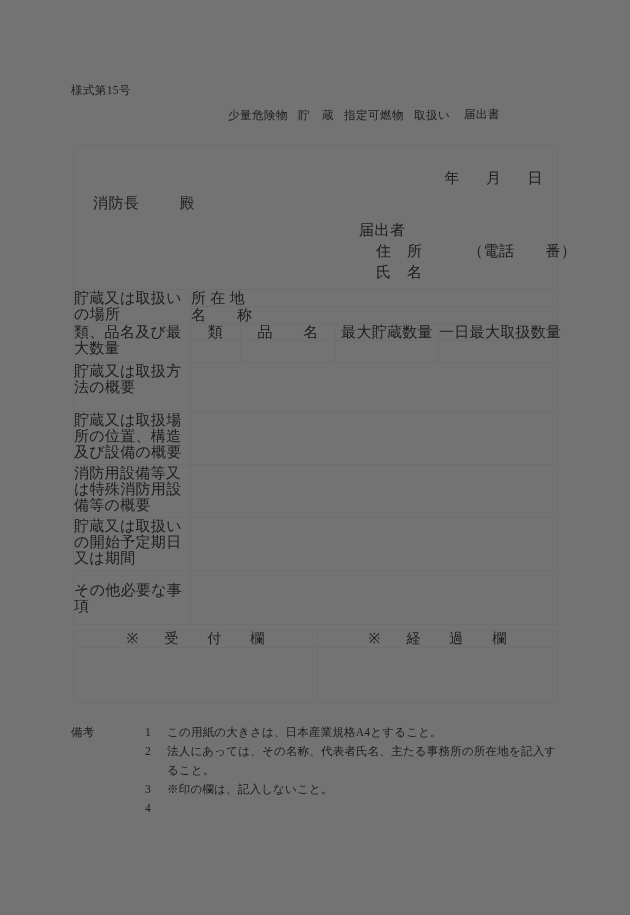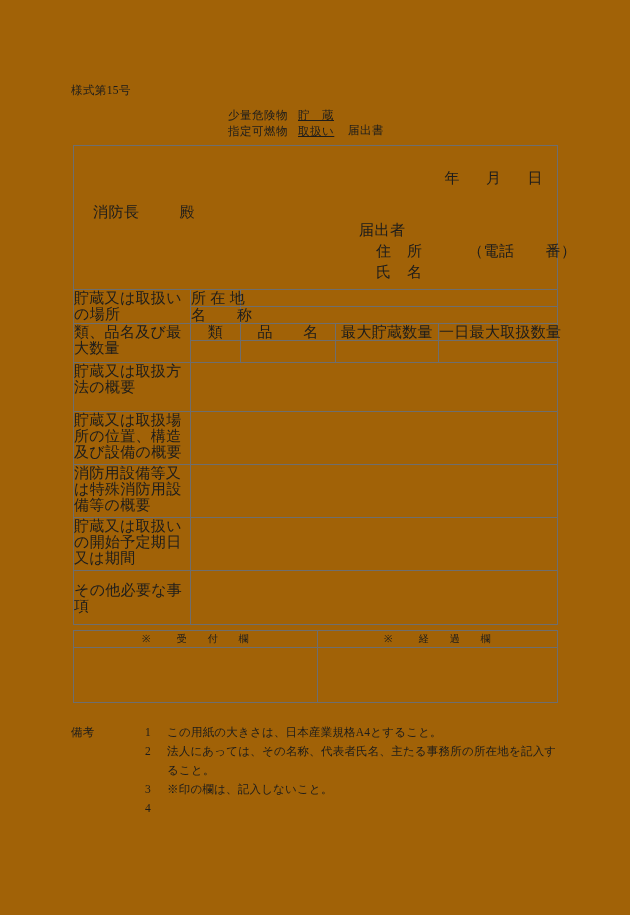--- a/index.html
+++ b/index.html
@@ -12,21 +12,21 @@
     height: 915px;
     position: relative;
     font-family: "Liberation Serif", "DejaVu Serif", serif;
     color: #1c1c1c;
     overflow: hidden;
   }
 
   .page {
     position: absolute;
     inset: 0;
-    background: #a16207;
+    background: #737373;
   }
 
   
   .form-no {
     position: absolute;
     left: 71px;
     top: 83px;
     font-size: 11.5px;
     letter-spacing: 0.4px;
     white-space: nowrap;
@@ -37,30 +37,30 @@
     position: absolute;
     left: 228px;
     top: 107px;
     display: flex;
     align-items: flex-end;
     font-size: 11.5px;
     letter-spacing: 0.5px;
   }
   .doc-title .stack {
     display: flex;
-    flex-direction: column;
+    flex-direction: row;
     line-height: 16px;
     justify-content: center;
   }
   .doc-title .stack .ln {
     display: flex;
     white-space: nowrap;
   }
   .doc-title .stack .seg1 { min-width: 62px; }
-  .doc-title .stack .seg2 { min-width: 46px; padding-left: 8px; text-decoration: underline; }
+  .doc-title .stack .seg2 { min-width: 46px; padding-left: 8px; }
   .doc-title .suffix {
     padding-left: 4px;
     padding-bottom: 1px;
     white-space: nowrap;
   }
 
   
   .tbl {
     position: absolute;
     left: 73px;
@@ -86,21 +86,21 @@
     position: absolute;
     right: 14px;
     top: 24px;
     white-space: nowrap;
     letter-spacing: 0.5px;
   }
   .hdr-date .sp { display: inline-block; width: 26px; }
   .hdr-chief {
     position: absolute;
     left: 19px;
-    top: 58px;
+    top: 49px;
     white-space: nowrap;
     letter-spacing: 0.5px;
     text-align: center;
   }
   .hdr-chief .sp { display: inline-block; width: 40px; }
   .hdr-sub {
     position: absolute;
     left: 285px;
     top: 74px;
     line-height: 21px;
@@ -143,21 +143,21 @@
   .blank { }
 
   
   .tbl2 {
     position: absolute;
     left: 73px;
     top: 630px;
     width: 484px;
     border-collapse: collapse;
     table-layout: fixed;
-    font-size: 10px;
+    font-size: 14px;
   }
   .tbl2 td {
     border: 1px solid #6e6e6e;
     padding: 0;
     vertical-align: top;
   }
   .rcpt-head {
     text-align: center;
     padding: 3px 0;
     letter-spacing: 0.3px;

